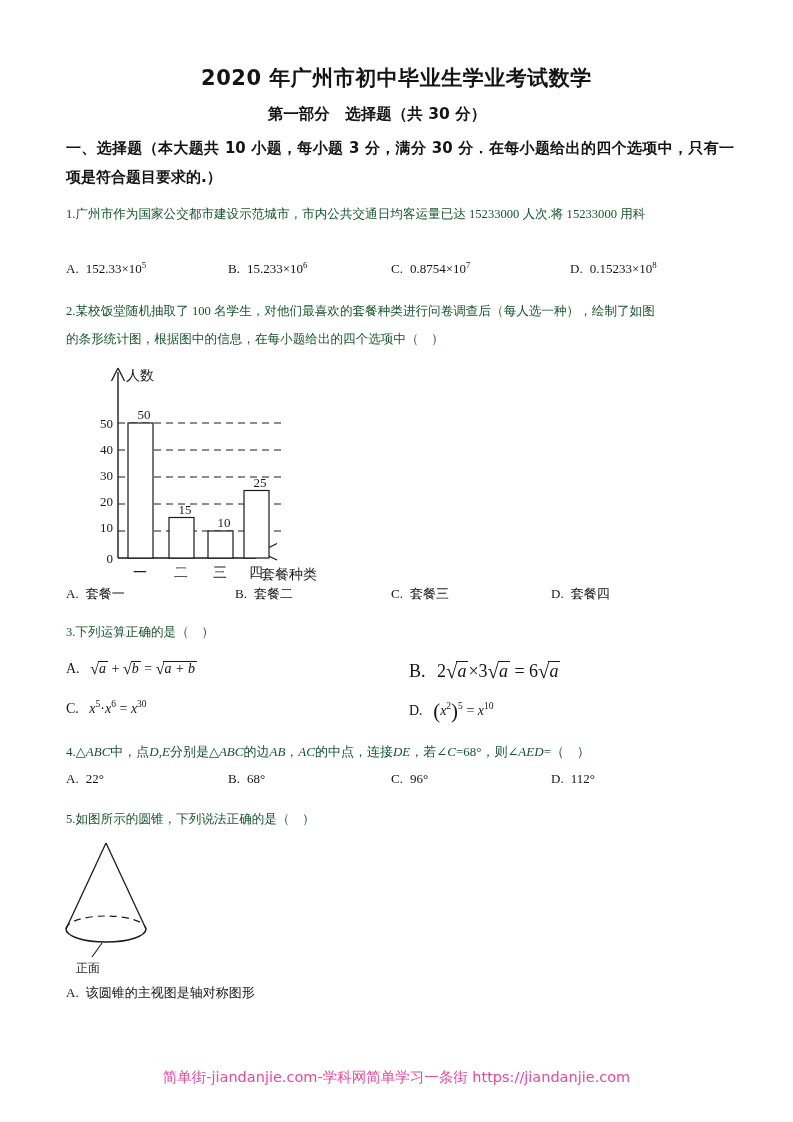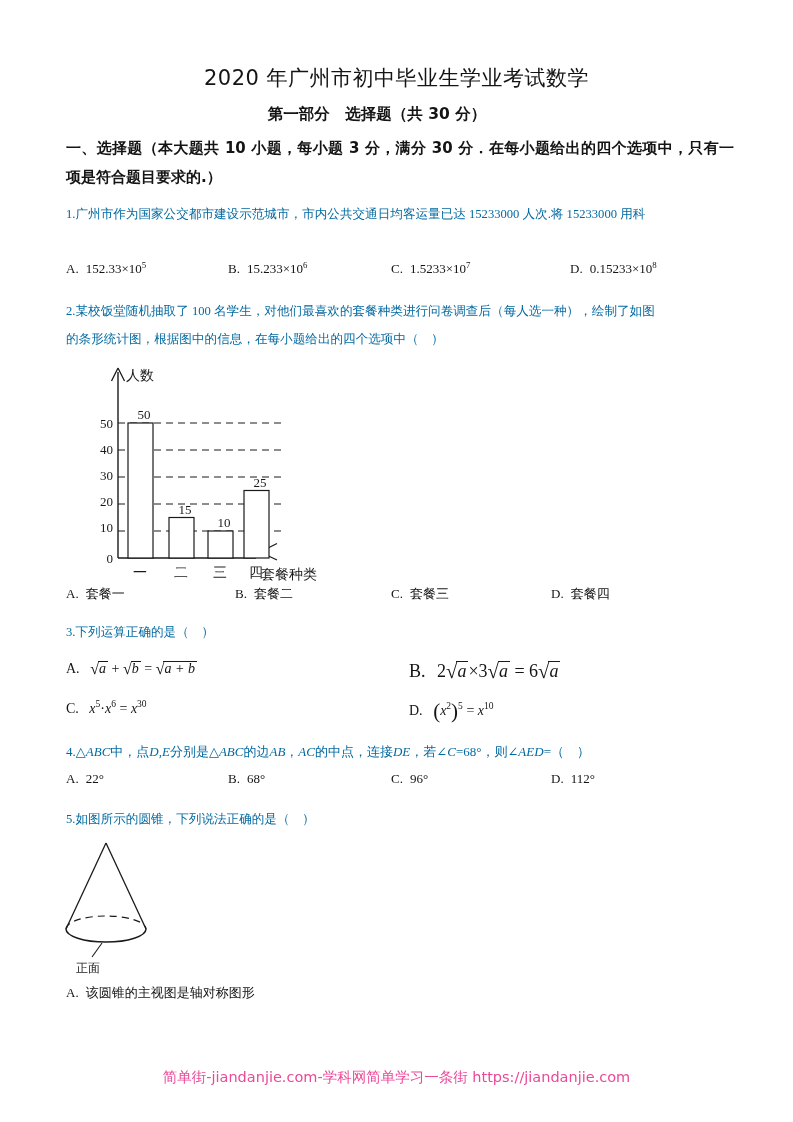--- a/index.html
+++ b/index.html
@@ -22,21 +22,21 @@
     height: 1122px;
   }
 
   
   .doc-title {
     position: absolute;
     left: 0; top: 64px;
     width: 793px;
     text-align: center;
     font-size: 21px;
-    font-weight: normal;
+    font-weight: bold;
     letter-spacing: 0.5px;
     font-family: "DejaVu Sans", "Liberation Sans", sans-serif;
   }
   .doc-subtitle {
     position: absolute;
     left: 0; top: 104px;
     width: 754px;
     text-align: center;
     font-size: 15.5px;
     font-weight: bold;
@@ -54,21 +54,21 @@
     font-family: "DejaVu Sans", "Liberation Sans", sans-serif;
     text-align: justify;
   }
 
   
   .qtext {
     position: absolute;
     font-size: 12.6px;
     line-height: 28px;
     font-family: "Liberation Serif", "DejaVu Serif", serif;
-    color: #0369a1;
+    color: #14532d;
   }
   .opt-row {
     position: absolute;
     font-size: 13px;
     font-family: "Liberation Serif", "DejaVu Serif", serif;
   }
   .opt {
     position: absolute;
     white-space: nowrap;
   }
@@ -124,21 +124,21 @@
   <div class="doc-title">2020 年广州市初中毕业生学业考试数学</div>
   <div class="doc-subtitle">第一部分　选择题（共 30 分）</div>
 
   <div class="section-instruction">一、选择题（本大题共 10 小题，每小题 3 分，满分 30 分．在每小题给出的四个选项中，只有一项是符合题目要求的.）</div>
 
   <div class="qtext" style="left:66px; top:200px; width:672px;">1.广州市作为国家公交都市建设示范城市，市内公共交通日均客运量已达 15233000 人次.将 15233000 用科</div>
 
   <div class="opt-row" style="left:0; top:260px; width:793px; height:24px;">
     <span class="opt" style="left:66px;"><span class="lab">A.</span><span>152.33×10</span><sup class="ex">5</sup></span>
     <span class="opt" style="left:228px;"><span class="lab">B.</span><span>15.233×10</span><sup class="ex">6</sup></span>
-    <span class="opt" style="left:391px;"><span class="lab">C.</span><span>1.5233×10</span><sup class="ex">7</sup></span>
+    <span class="opt" style="left:391px;"><span class="lab">C.</span><span>0.8754×10</span><sup class="ex">7</sup></span>
     <span class="opt" style="left:570px;"><span class="lab">D.</span><span>0.15233×10</span><sup class="ex">8</sup></span>
   </div>
 
   <div class="qtext" style="left:66px; top:297px; width:672px;">2.某校饭堂随机抽取了 100 名学生，对他们最喜欢的套餐种类进行问卷调查后（每人选一种），绘制了如图</div>
   <div class="qtext" style="left:66px; top:325px; width:672px;">的条形统计图，根据图中的信息，在每小题给出的四个选项中（　）</div>
 
   <div class="chart-wrap">
     <svg width="270" height="225" viewBox="0 0 270 225">
 
       <g stroke="#1a1a1a" stroke-width="1" stroke-dasharray="7,5">

